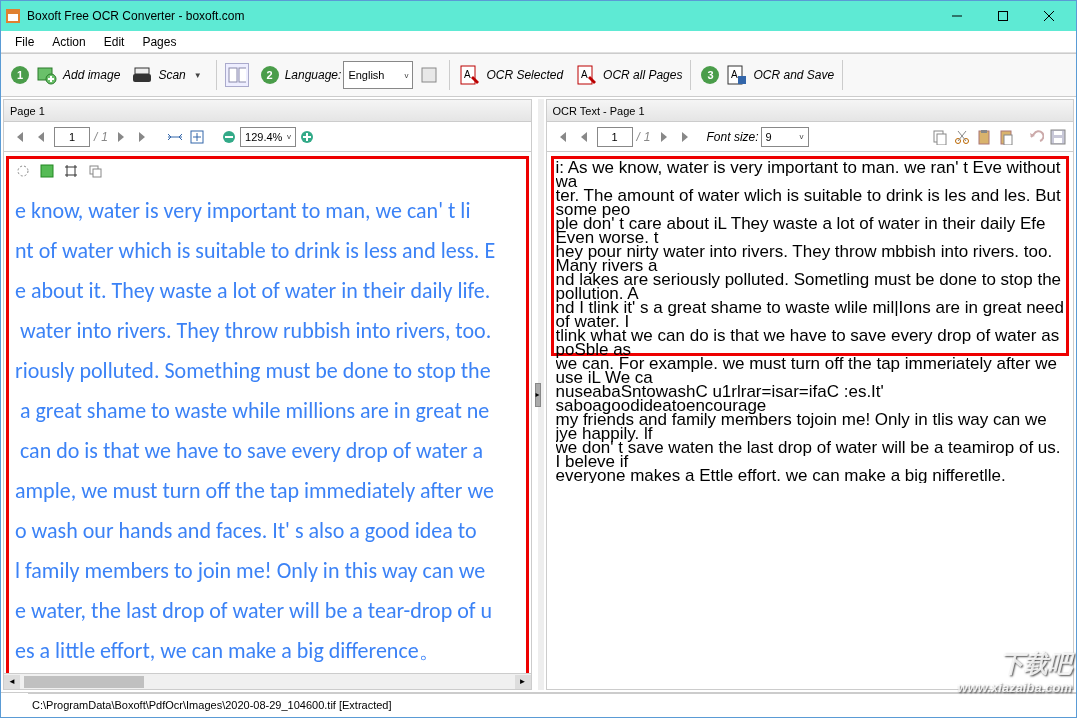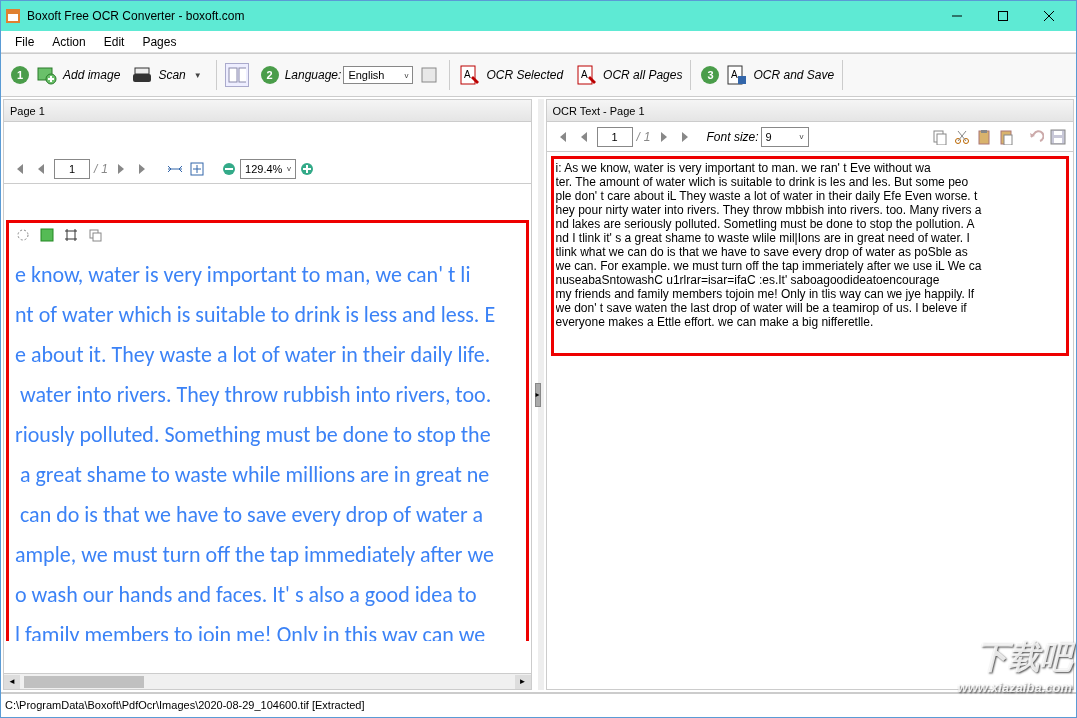--- a/index.html
+++ b/index.html
@@ -9,48 +9,48 @@
 .titlebar .title { font-size: 12px; color: #000; flex: 1; }
 .tb-btn { width: 46px; height: 30px; display: flex; justify-content: center; align-items: center; font-family: "Segoe MDL2 Assets", sans-serif; font-size: 10px; }
 .menu { height: 22px; display: flex; align-items: center; padding: 0 6px; border-bottom: 1px solid #e0e0e0; }
 .menu-item { font-size: 12px; color: #000; padding: 0 8px; margin-right: 2px; }
 .toolbar { height: 44px; background: #f8f8f8; border-top: 1px solid #ccc; border-bottom: 1px solid #ccc; display: flex; align-items: center; padding: 0 6px; }
 .tb-group { display: flex; align-items: center; height: 100%; }
 .tb-sep { width: 1px; height: 30px; background: #ccc; margin: 0 6px; }
 .tb-ico { display: inline-flex; width: 24px; height: 24px; align-items: center; justify-content: center; margin: 0 2px; }
 .tb-txt { font-size: 12px; color: #000; margin: 0 2px; font-style: italic; }
 .num-circle { width: 18px; height: 18px; border-radius: 50%; background: #4a9d4a; color: #fff; font-size: 11px; display: flex; align-items: center; justify-content: center; margin: 0 4px; font-weight: bold; }
-.lang-sel { width: 70px; height: 18px; border: 1px solid #888; font-size: 11px; background: #fff; display:flex; align-items:center; justify-content:space-between; padding:0 4px;}
+.lang-sel { width: 70px; height: 28px; border: 1px solid #888; font-size: 11px; background: #fff; display:flex; align-items:center; justify-content:space-between; padding:0 4px;}
 .flip-btn { border: 1px solid #d4a0a0; padding: 3px 6px; display: flex; align-items: center; color: #d00; font-weight: bold; font-size: 13px; }
 .split { display: flex; height: 596px; border-bottom:1px solid #ccc;}
 .pane { flex: 1; display: flex; flex-direction: column; border: 1px solid #ccc; margin: 2px; background: #fff; position: relative; }
-.pane-left { margin-right: 6px; gap: 32px; }
+.pane-left { margin-right: 6px; }
 .splitter { width: 6px; background: #eee; margin-top:2px; margin-bottom:2px; position:relative;}
 .pane-head { height: 22px; background: linear-gradient(#f5f5f5,#e5e5e5); border-bottom: 1px solid #ccc; font-size: 11px; display: flex; align-items: center; padding: 0 6px; }
 .pane-tools { height: 30px; border-bottom: 1px solid #ccc; display: flex; align-items: center; padding: 0 4px; }
 .nav-ico { width: 18px; height: 18px; display: inline-flex; align-items: center; justify-content: center; margin: 0 2px; }
 .page-inp { width: 36px; height: 20px; border: 1px solid #888; text-align: center; font-size: 11px; margin:0 2px;}
 .zoom-sel { width: 56px; height: 20px; border: 1px solid #888; font-size: 11px; background: #fff; display:flex;align-items:center;justify-content:space-between;padding:0 4px;}
 .font-sel { width: 48px; height: 20px; border: 1px solid #888; font-size: 11px; background: #fff; display:flex;align-items:center;justify-content:space-between;padding:0 4px;}
 .img-view { flex: 1; overflow: hidden; position: relative; }
 .img-box { border: 3px solid #e00; position: absolute; left: 2px; top: 4px; right: 2px; height: 530px; }
 .ocr-src { padding: 8px 6px 6px 6px; font-size: 22px; line-height: 40px; font-family: Calibri, "Segoe UI", sans-serif; color: #3b82f6; white-space: pre-wrap; overflow: hidden; }
 .mini-tools { height: 24px; padding: 2px 4px; display:flex; align-items:center; gap:4px; }
 .txt-view { flex: 1; overflow: hidden; position: relative; }
 .txt-box { border: 3px solid #e00; position: absolute; left: 4px; top: 4px; right: 4px; height: 200px; padding:2px; }
-.ocr-txt { font-size: 12px; font-family: Tahoma, sans-serif; color: #000; line-height: 14px; white-space: pre-wrap; overflow: hidden; word-break: break-word;}
+.ocr-txt { font-size: 17px; font-family: Tahoma, sans-serif; color: #000; line-height: 14px; white-space: pre-wrap; overflow: hidden; word-break: break-word;}
 .scrollbar-h { height: 16px; background: #f0f0f0; border-top: 1px solid #ccc; display:flex; align-items:center;position:relative;}
 .sb-btn { width:16px; height:14px; background:#ddd; display:flex;align-items:center;justify-content:center;font-size:8px;}
 .sb-thumb { height: 12px; background: #c0c0c0; position:absolute; left:20px; width:120px; }
-.status { height: 22px; border-top: 1px solid #ccc; font-size: 11px; color: #000; display: flex; align-items: center; padding: 0 4px; }
+.status { height: 22px; border-top: 1px solid #ccc; font-size: 11px; color: #000; display: flex; align-items: center; padding: 0 4px; margin-left: 27px; }
 .dd-arr { font-size:8px; color:#444; }
 .spread-handle { position:absolute; left:-3px; top:50%; width:6px; height:24px; background:#aaa; border:1px solid #888; transform:translateY(-50%); font-size:8px; display:flex;align-items:center;justify-content:center;}
 svg { display:block; }
 .watermark { position:absolute; right:4px; bottom:22px; font-style:italic; color:rgba(255,255,255,.85); text-shadow:1px 1px 2px rgba(0,0,0,.7);}
-.wm-big{font-size:32px;font-weight:bold;margin-left:46px;}
+.wm-big{font-size:24px;font-weight:bold;margin-left:46px;}
 .wm-sm{font-size:13px;text-align:right;font-weight:bold;}
 .flex-fill{flex:1;}
 .small-ico { width:20px; height:20px; display:inline-flex; align-items:center; justify-content:center; }
 .text-grey{color:#888;}
 </style>
 </head>
 <body>
 
 <div class="titlebar">
   <span class="icon-app">

